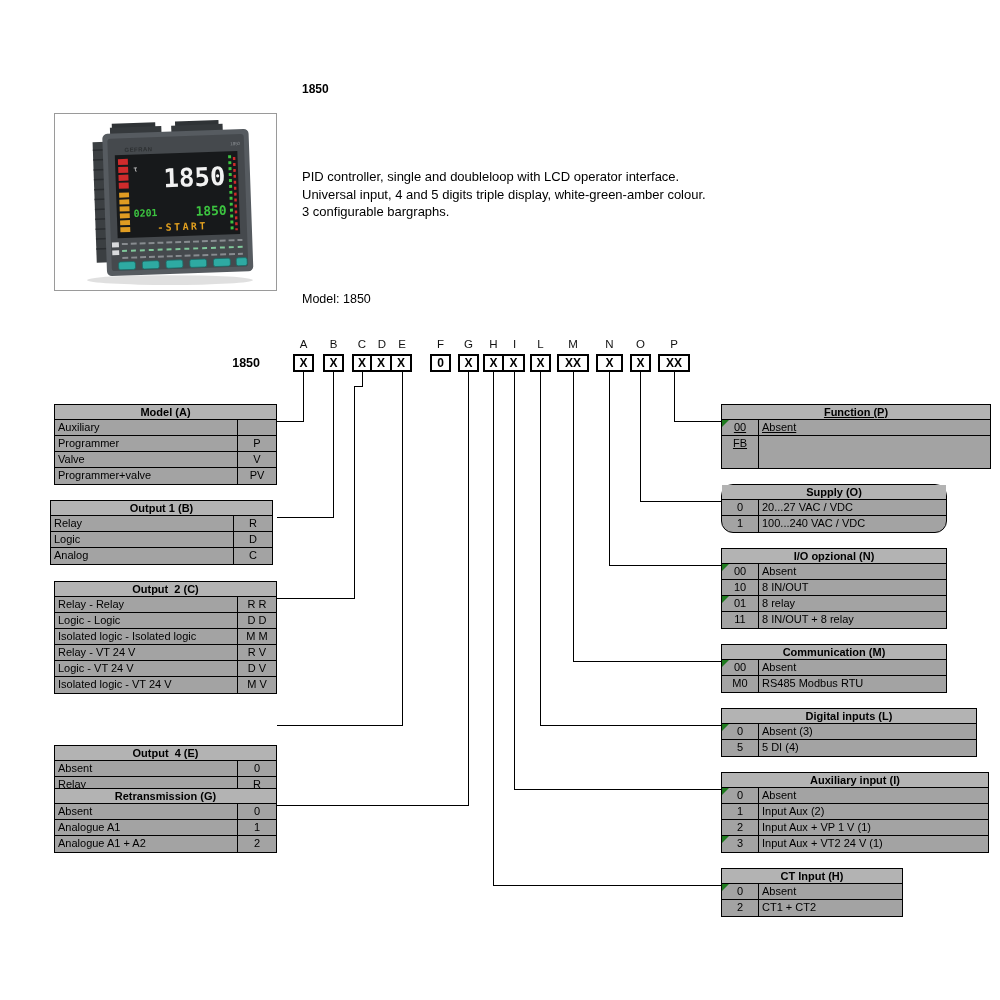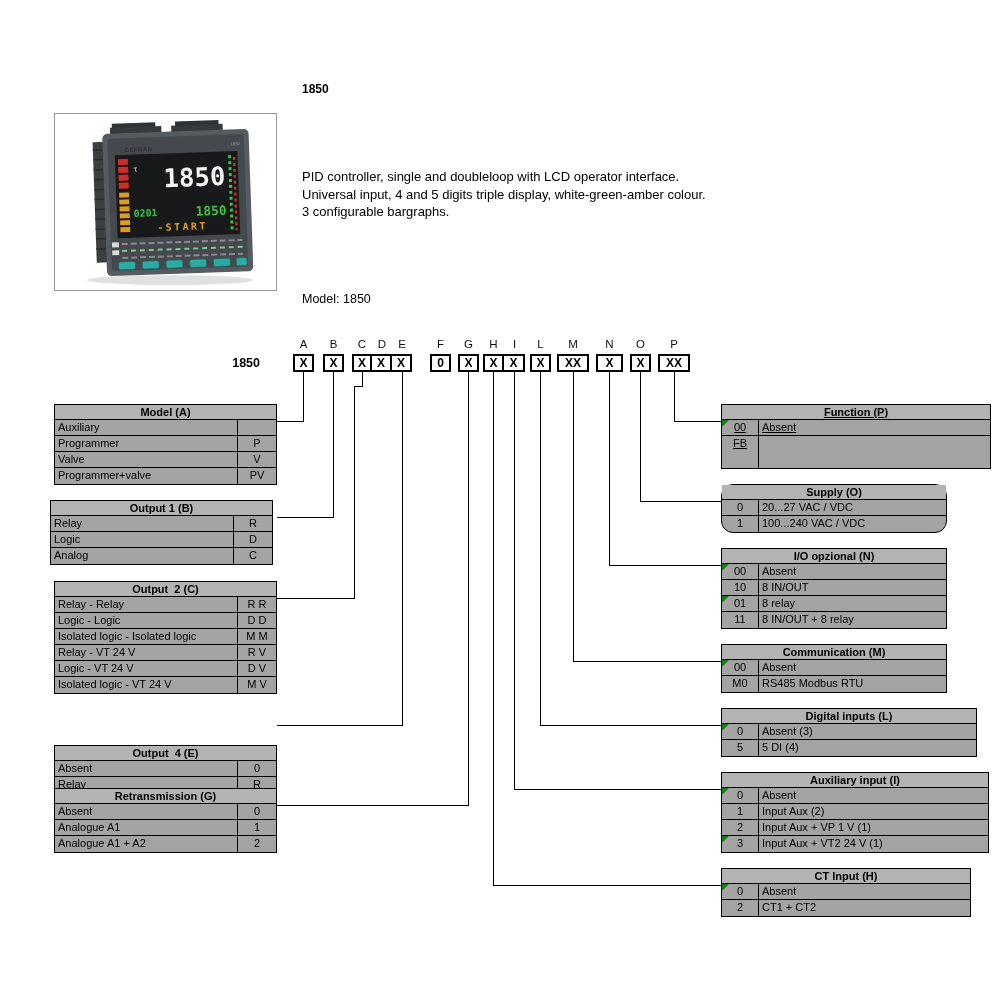--- a/index.html
+++ b/index.html
@@ -338,21 +338,21 @@
         </div>
         <div class="trow">
           <div class="tcode"><span>2</span></div>
           <div class="tlabel">Input Aux + VP 1 V (1)</div>
         </div>
         <div class="trow">
           <div class="tcode"><span class="marker"></span><span>3</span></div>
           <div class="tlabel">Input Aux + VT2 24 V (1)</div>
         </div>
       </div>
-      <div class="otable right" style="left: 721px; top: 868px; width: 250px;">
+      <div class="otable right" style="left: 721px; top: 868px; width: 182px;">
         <div class="thead">CT Input (H)</div>
         <div class="trow">
           <div class="tcode"><span class="marker"></span><span>0</span></div>
           <div class="tlabel">Absent</div>
         </div>
         <div class="trow">
           <div class="tcode"><span>2</span></div>
           <div class="tlabel">CT1 + CT2</div>
         </div>
       </div>

